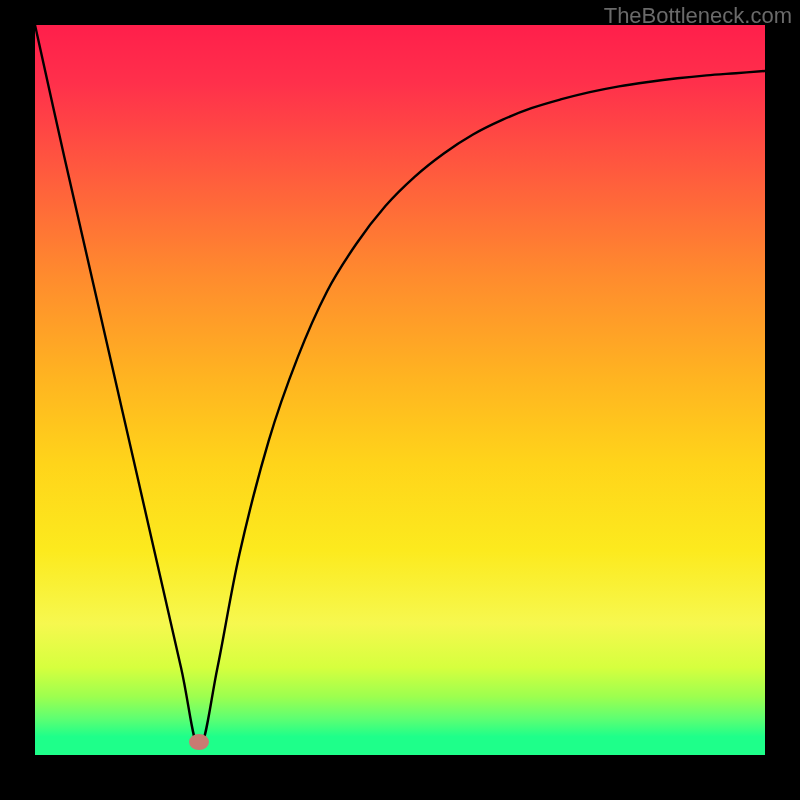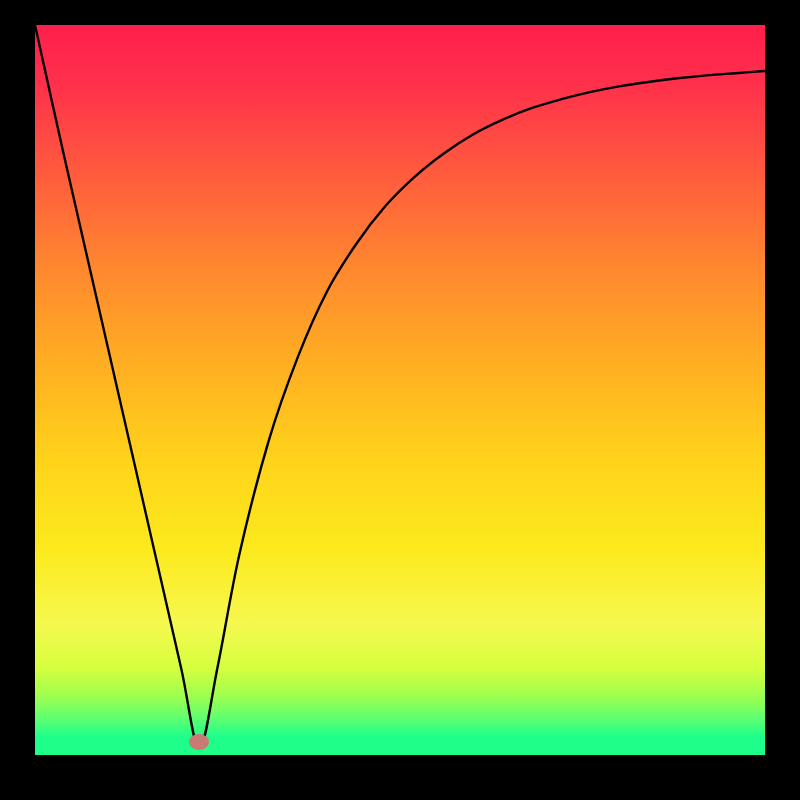--- a/index.html
+++ b/index.html
@@ -72,20 +72,21 @@
     color: #6a6a6a;
     font-family: Arial, sans-serif;
     z-index: 10;
   }
 </style>
 </head>
 <body>
 
 <div class="chart-wrap">
 
+  <div class="watermark">TheBottleneck.com</div>
 
   <div class="outer-frame"></div>
 
   <div class="plot-area">
     <div class="gradient"></div>
 
     <svg class="curve" viewBox="0 0 730 730" preserveAspectRatio="none">
       <path d="M 0.00 0.00 C 4.87 21.90, 19.47 88.21, 29.20 131.40 C 38.93 174.59, 48.67 216.57, 58.40 259.15 C 68.13 301.73, 77.87 344.32, 87.60 386.90 C 97.33 429.48, 107.07 472.07, 116.80 514.65 C 126.53 557.23, 138.09 607.73, 146.00 642.40 C 153.91 677.07, 158.17 722.70, 164.25 722.70 C 170.33 722.70, 175.81 674.64, 182.50 642.40 C 189.19 610.16, 195.88 566.97, 204.40 529.25 C 212.92 491.53, 223.87 448.95, 233.60 416.10 C 243.33 383.25, 253.07 357.09, 262.80 332.15 C 272.53 307.21, 282.27 285.31, 292.00 266.45 C 301.73 247.59, 311.47 233.24, 321.20 219.00 C 330.93 204.77, 340.67 192.23, 350.40 181.04 C 360.13 169.85, 369.87 160.60, 379.60 151.84 C 389.33 143.08, 399.07 135.54, 408.80 128.48 C 418.53 121.42, 428.27 115.10, 438.00 109.50 C 447.73 103.90, 457.47 99.28, 467.20 94.90 C 476.93 90.52, 486.67 86.63, 496.40 83.22 C 506.13 79.81, 515.87 77.14, 525.60 74.46 C 535.33 71.78, 545.07 69.35, 554.80 67.16 C 564.53 64.97, 574.27 63.02, 584.00 61.32 C 593.73 59.62, 603.47 58.28, 613.20 56.94 C 622.93 55.60, 632.67 54.38, 642.40 53.29 C 652.13 52.19, 661.87 51.22, 671.60 50.37 C 681.33 49.52, 691.07 48.91, 700.80 48.18 C 710.53 47.45, 725.13 46.35, 730.00 45.99" fill="none" stroke="#000000" stroke-width="2.4" stroke-linejoin="round" stroke-linecap="round"></path>
     </svg>
 

